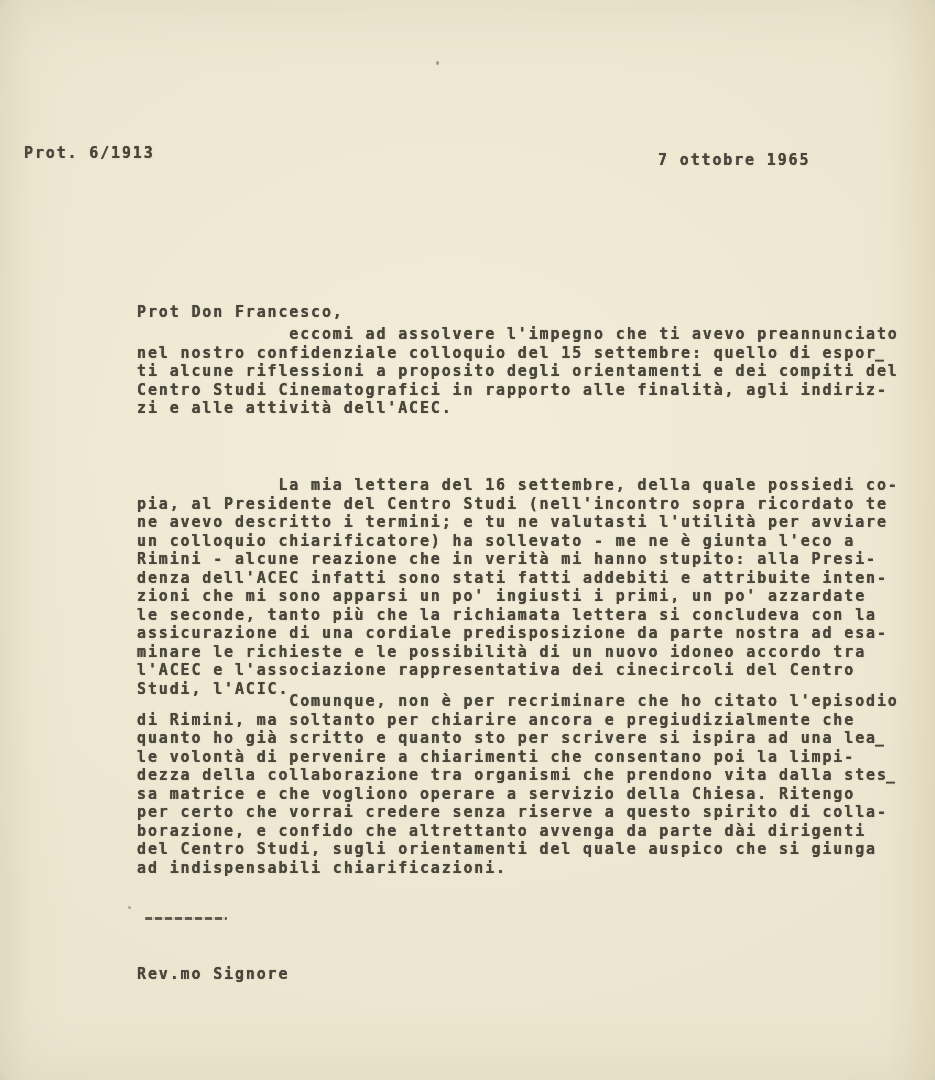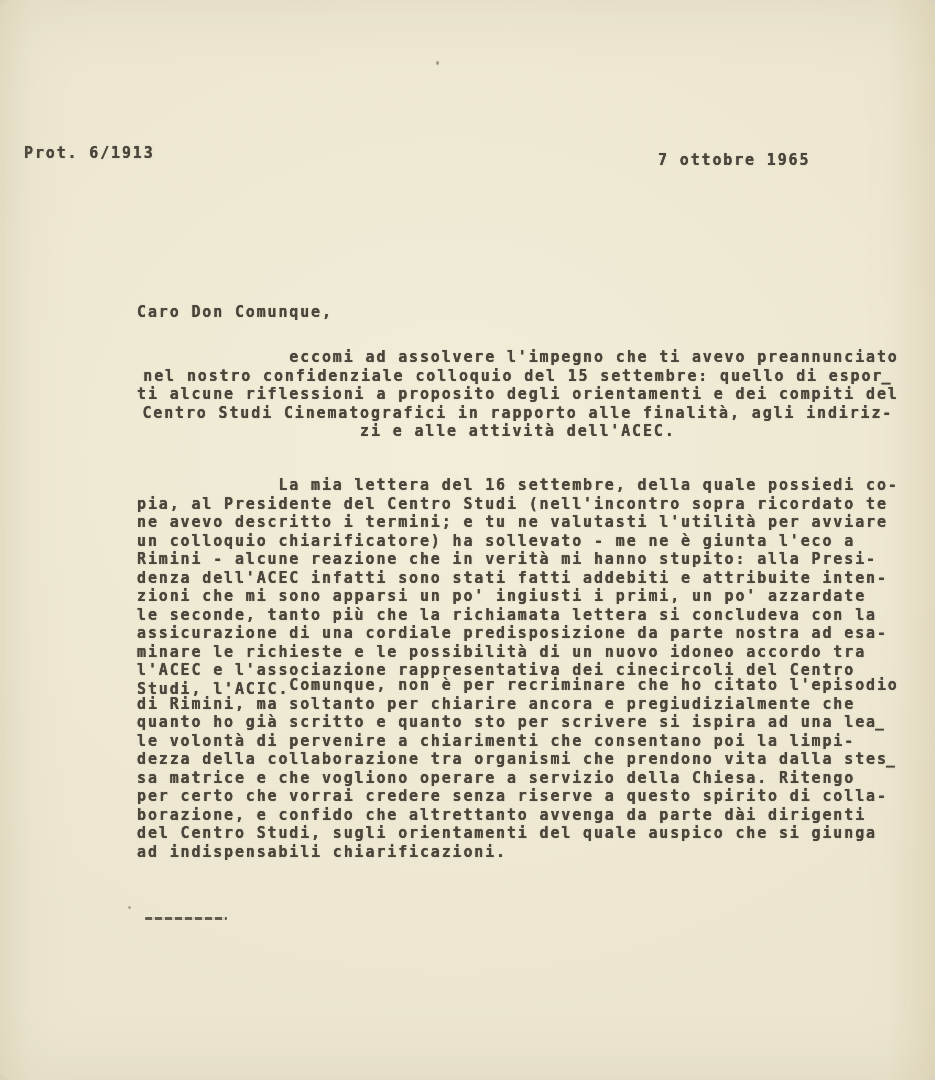--- a/index.html
+++ b/index.html
@@ -27,23 +27,23 @@
     line-height:18.5px;
     letter-spacing:1.85px;
     color:#4b463c;
     text-shadow:0 0 0.6px rgba(72,65,53,0.9), 0 0 1.6px rgba(72,65,53,0.30);
     white-space:pre;
   }
   .protocol{left:24px;top:144px;}
   .dateline{left:658px;top:151px;}
   .salutation{left:137px;top:303px;}
   .para{left:137px;}
-  .p1{top:348px;text-align:center;}
+  .p1{top:325px;}
   .p2{top:476px;}
-  .p3{top:676px;}
+  .p3{top:692px;}
   .recipient{left:137px;top:922px;line-height:21px;}
   .recipient .rline{position:static;display:block;}
   .overstrike{
     position:absolute;left:145px;top:917px;width:82px;height:3px;
     background:repeating-linear-gradient(90deg,
       rgba(75,70,60,0.85) 0px, rgba(75,70,60,0.85) 7px,
       rgba(75,70,60,0.15) 7px, rgba(75,70,60,0.15) 10px);
     border-radius:1px;
   }
   .speck{position:absolute;background:rgba(95,88,70,0.55);border-radius:50%;}
@@ -51,21 +51,21 @@
   .speck-b{left:128px;top:906px;width:3px;height:3px;background:rgba(95,88,70,0.45);}
 </style>
 </head>
 <body>
 
 <div class="paper">
 
   <div class="ink protocol">Prot. 6/1913</div>
   <div class="ink dateline">7 ottobre 1965</div>
 
-  <div class="ink salutation">Caro Don Comunque,</div>
+  <div class="ink salutation">Prot Don Francesco,</div>
 
   <div class="ink para p1">              eccomi ad assolvere l'impegno che ti avevo preannunciato
 nel nostro confidenziale colloquio del 15 settembre: quello di espor̲
 ti alcune riflessioni a proposito degli orientamenti e dei compiti del
 Centro Studi Cinematografici in rapporto alle finalità, agli indiriz-
 zi e alle attività dell'ACEC.</div>
   <div class="ink para p2">             La mia lettera del 16 settembre, della quale possiedi co-
 pia, al Presidente del Centro Studi (nell'incontro sopra ricordato te
 ne avevo descritto i termini; e tu ne valutasti l'utilità per avviare
 un colloquio chiarificatore) ha sollevato - me ne è giunta l'eco a
@@ -84,20 +84,21 @@
 dezza della collaborazione tra organismi che prendono vita dalla stes̲
 sa matrice e che vogliono operare a servizio della Chiesa. Ritengo
 per certo che vorrai credere senza riserve a questo spirito di colla-
 borazione, e confido che altrettanto avvenga da parte dài dirigenti
 del Centro Studi, sugli orientamenti del quale auspico che si giunga
 ad indispensabili chiarificazioni.</div>
 
   <div class="overstrike"></div>
 
   <div class="ink recipient">
+    <span class="rline">Rev.mo Signore</span>
     
     
     
   </div>
 
   <div class="speck speck-a"></div>
   <div class="speck speck-b"></div>
 
 </div>
 

